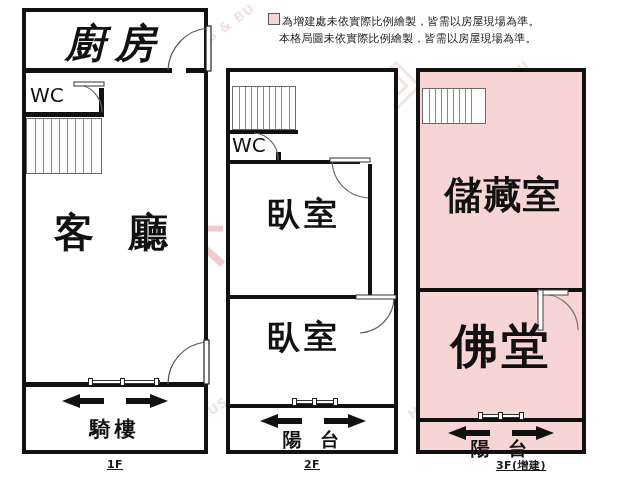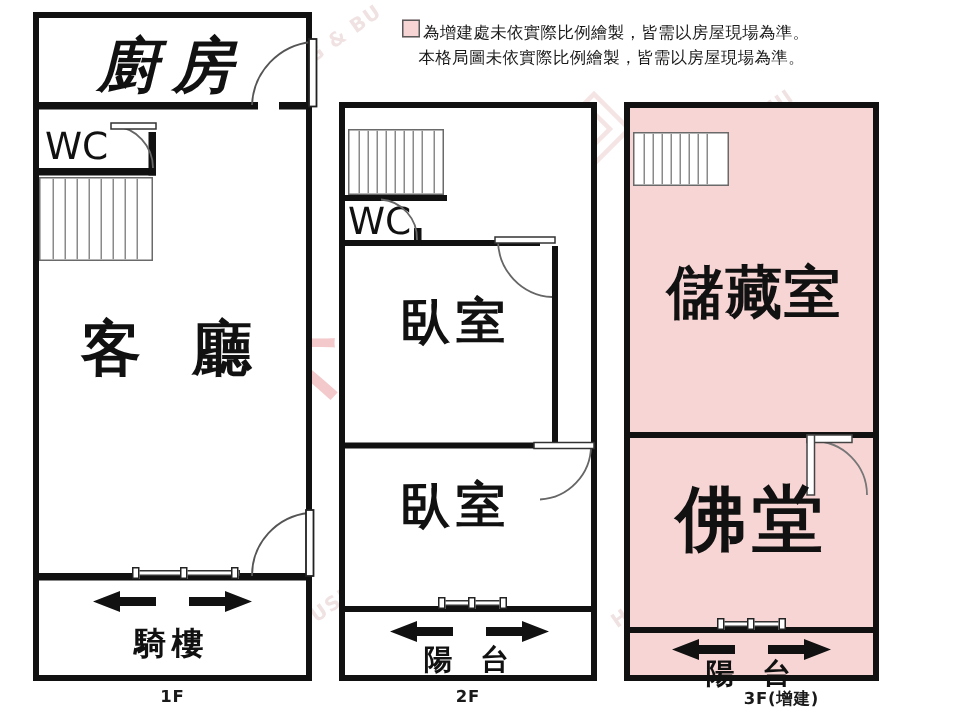--- a/index.html
+++ b/index.html
@@ -99,20 +99,21 @@
   #plan-3f { left: 416px; top: 68px;  width: 170px; height: 386px; }
 
   .floor-label {
     position: absolute;
     z-index: 6;
     font-size: 11px;
     font-weight: bold;
     color: #1a1a1a;
     text-align: center;
     letter-spacing: 0.5px;
+    text-decoration: underline;
   }
   #label-1f { left: 22px;  top: 458px; width: 186px; }
   #label-2f { left: 226px; top: 458px; width: 172px; }
   #label-3f { left: 436px; top: 458px; width: 170px; }
 
   
   .wall {
     position: absolute;
     background: #111111;
     z-index: 4;
@@ -133,21 +134,21 @@
     white-space: nowrap;
     font-family: "DejaVu Sans", "Liberation Sans", sans-serif;
   }
   .room.big   { font-size: 40px; letter-spacing: 10px; }
   .room.mid   { font-size: 33px; letter-spacing: 4px; }
   .room.sto   { font-size: 38px; letter-spacing: 1px; }
   .room.small { font-size: 19px; letter-spacing: 6px; }
   .wc {
     position: absolute;
     z-index: 5;
-    font-size: 25px;
+    font-size: 20px;
     font-weight: normal;
     color: #111111;
     font-family: "DejaVu Sans", "Liberation Sans", sans-serif;
   }
 
   
   .stairs {
     position: absolute;
     z-index: 4;
     box-sizing: border-box;

